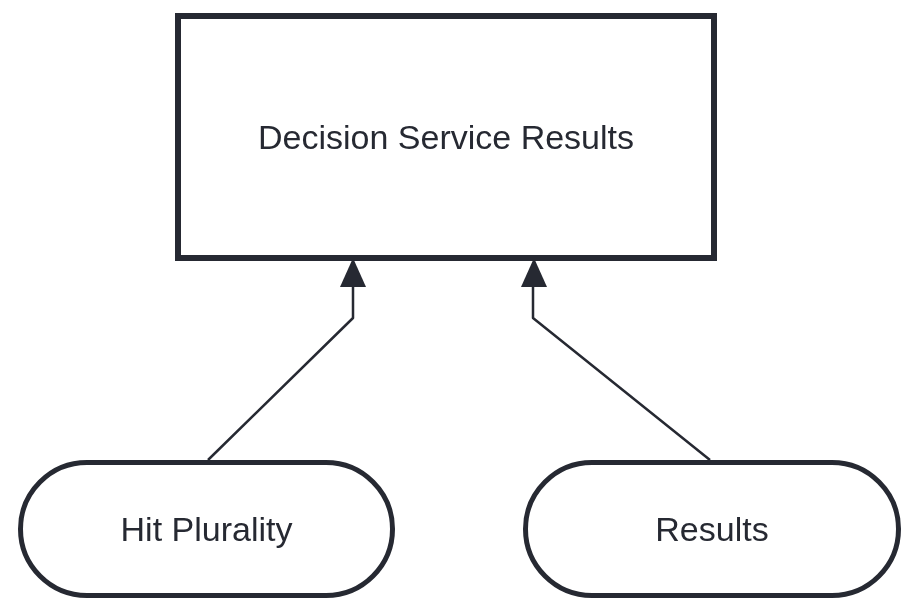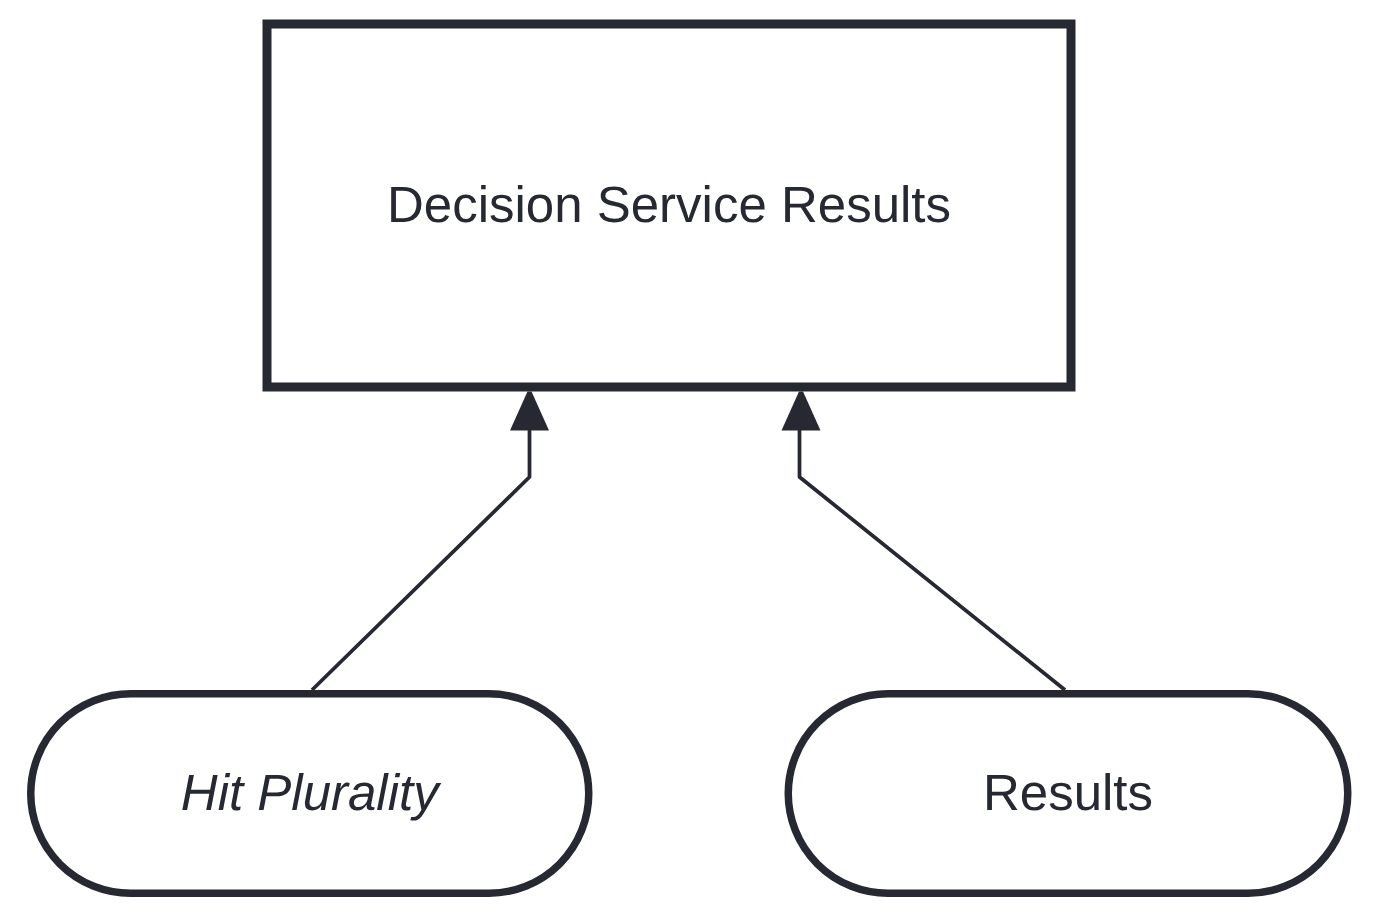--- a/index.html
+++ b/index.html
@@ -56,21 +56,20 @@
   }
   .node-pill {
     top: 460px;
     height: 138px;
     border: 5px solid var(--stroke);
     border-radius: 69px;
   }
   .node-pill.pill-left {
     left: 18px;
     width: 377px;
-    font-style: italic;
   }
   .node-pill.pill-right {
     left: 523px;
     width: 378px;
   }
   .node-label {
     display: block;
     white-space: nowrap;
   }
 </style>

